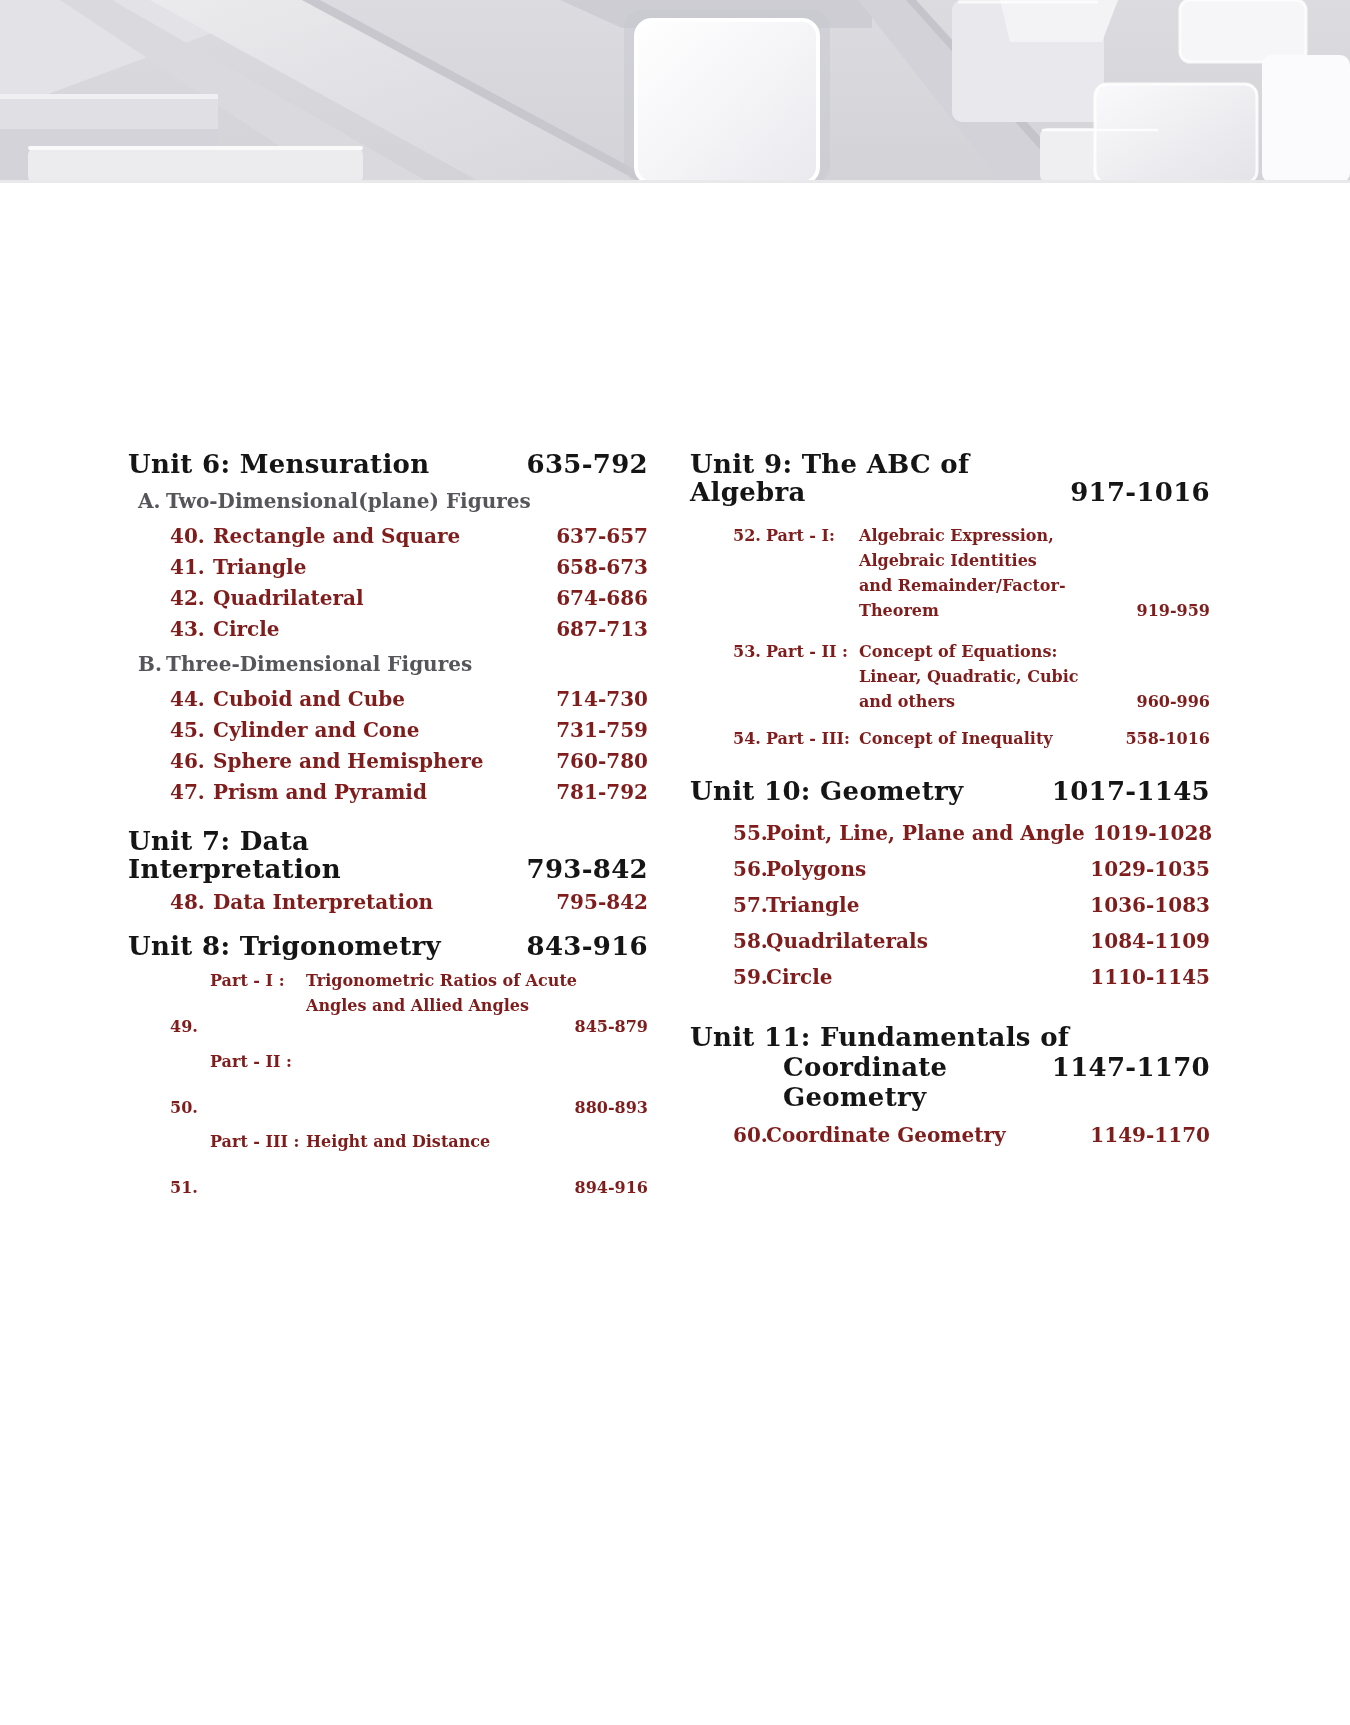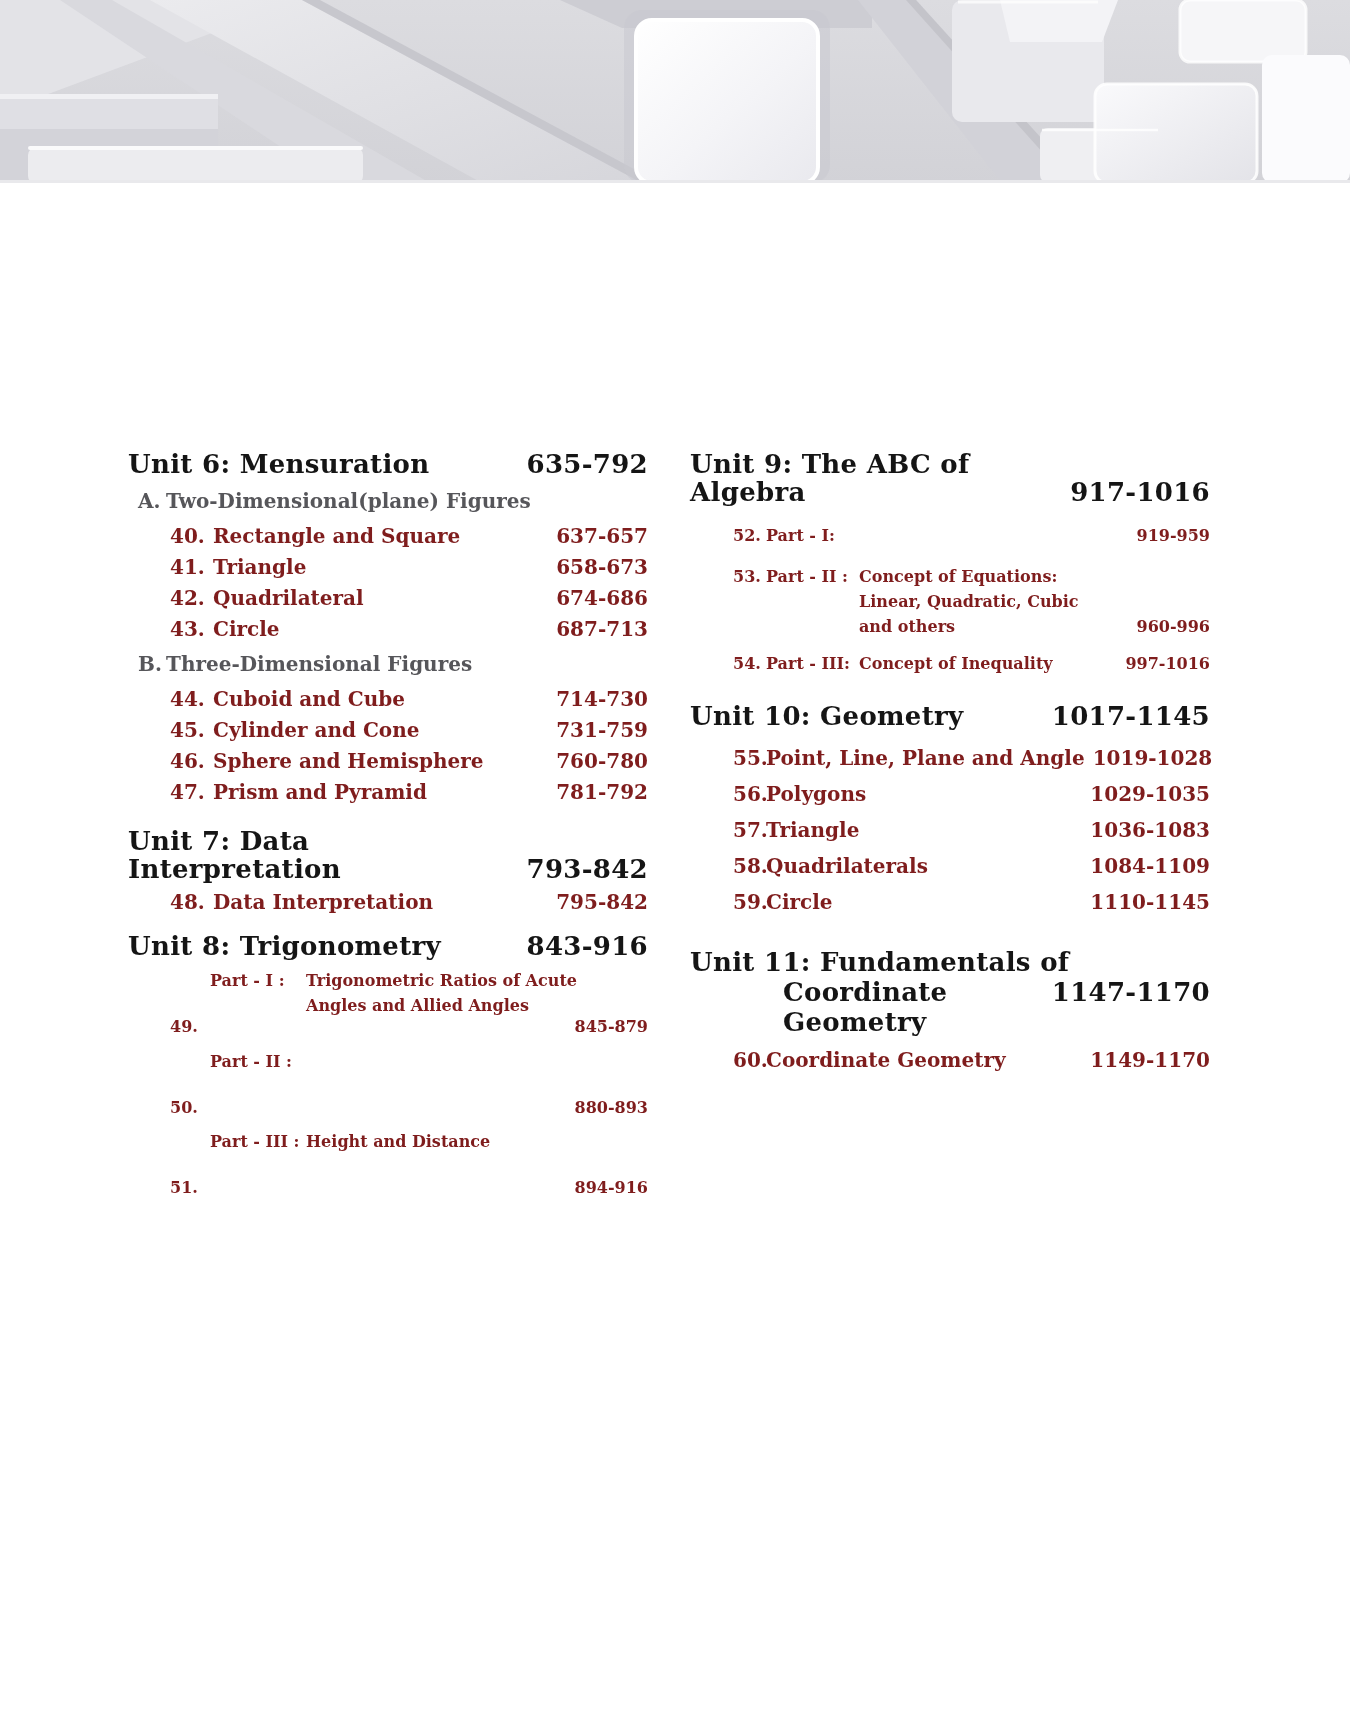--- a/index.html
+++ b/index.html
@@ -199,35 +199,39 @@
   <div class="col col-right">
 
     <div class="unit-head">
       <span>Unit 9: The ABC of Algebra</span>
       <span class="uh-pages">917-1016</span>
     </div>
 
     <div class="row part mt17">
       <span class="num">52.</span>
       <span class="plabel">Part - I:</span>
+      <span class="ptitle">Algebraic Expression,
+Algebraic Identities
+and Remainder/Factor-
+Theorem</span>
       <span class="ppgs">919-959</span>
     </div>
     <div class="row part mt16">
       <span class="num">53.</span>
       <span class="plabel">Part - II :</span>
       <span class="ptitle">Concept of Equations:
 Linear, Quadratic, Cubic
 and others</span>
       <span class="ppgs">960-996</span>
     </div>
     <div class="row part mt12">
       <span class="num">54.</span>
       <span class="plabel">Part - III:</span>
       <span class="ptitle">Concept of Inequality</span>
-      <span class="ppgs">997-1016</span>
+      <span class="ppgs">558-1016</span>
     </div>
 
     <div class="unit-head mt26">
       <span>Unit 10: Geometry</span>
       <span class="uh-pages">1017-1145</span>
     </div>
 
     <div class="row item mt17">
       <span class="num">55.</span>
       <span class="ttl">Point, Line, Plane and Angle</span>

